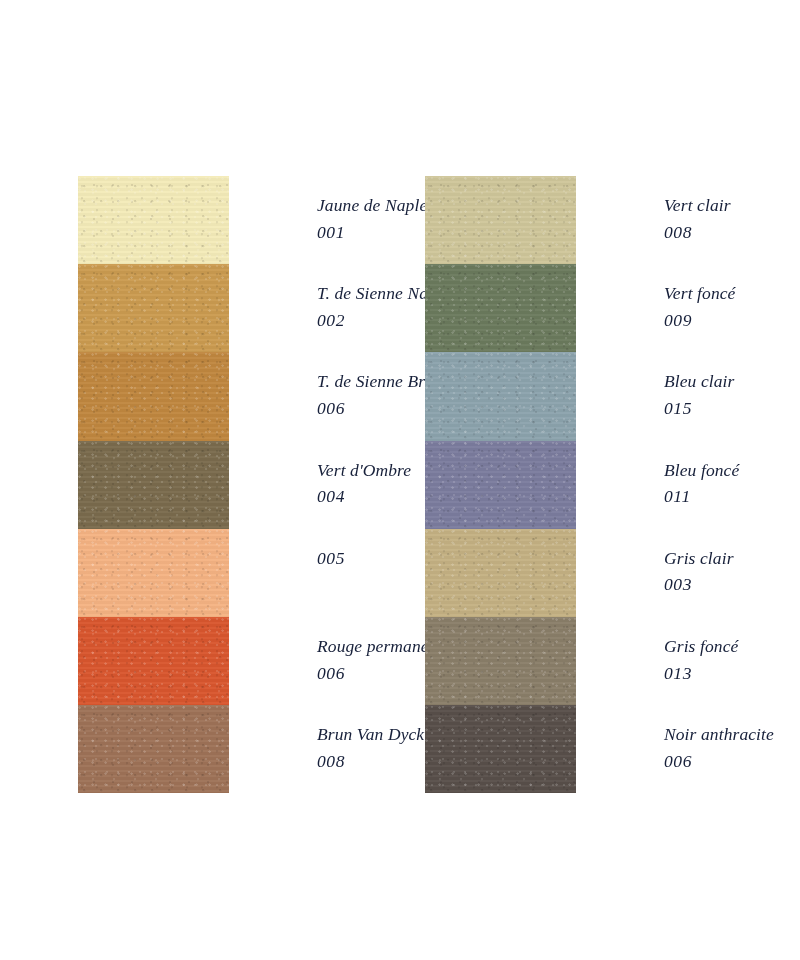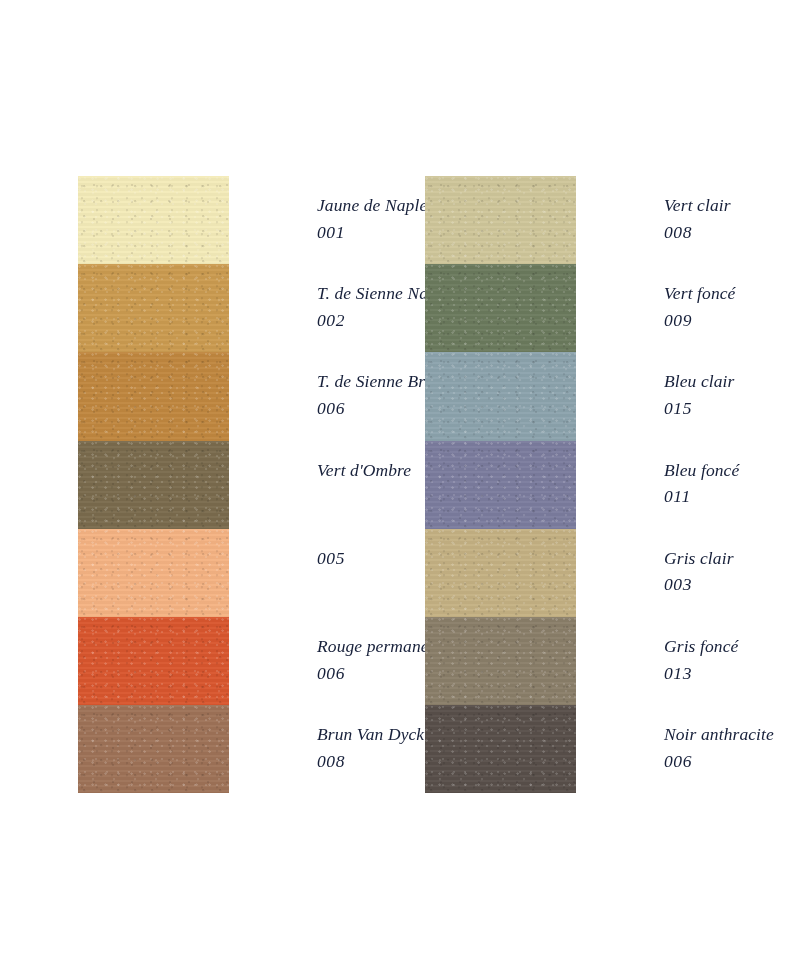--- a/index.html
+++ b/index.html
@@ -124,20 +124,21 @@
         <div class="swatch-chip" style="background-color: rgb(192, 135, 63);"></div>
         <div class="swatch-caption">
           <span class="swatch-name">T. de Sienne Brûlée</span>
           <span class="swatch-code">006</span>
         </div>
       </div>
       <div class="swatch-row">
         <div class="swatch-chip" style="background-color: rgb(122, 107, 77);"></div>
         <div class="swatch-caption">
           <span class="swatch-name">Vert d'Ombre</span>
+          <span class="swatch-code">004</span>
         </div>
       </div>
       <div class="swatch-row">
         <div class="swatch-chip" style="background-color: rgb(245, 179, 131);"></div>
         <div class="swatch-caption">
           <span class="swatch-code">005</span>
         </div>
       </div>
       <div class="swatch-row">
         <div class="swatch-chip" style="background-color: rgb(217, 86, 46);"></div>

